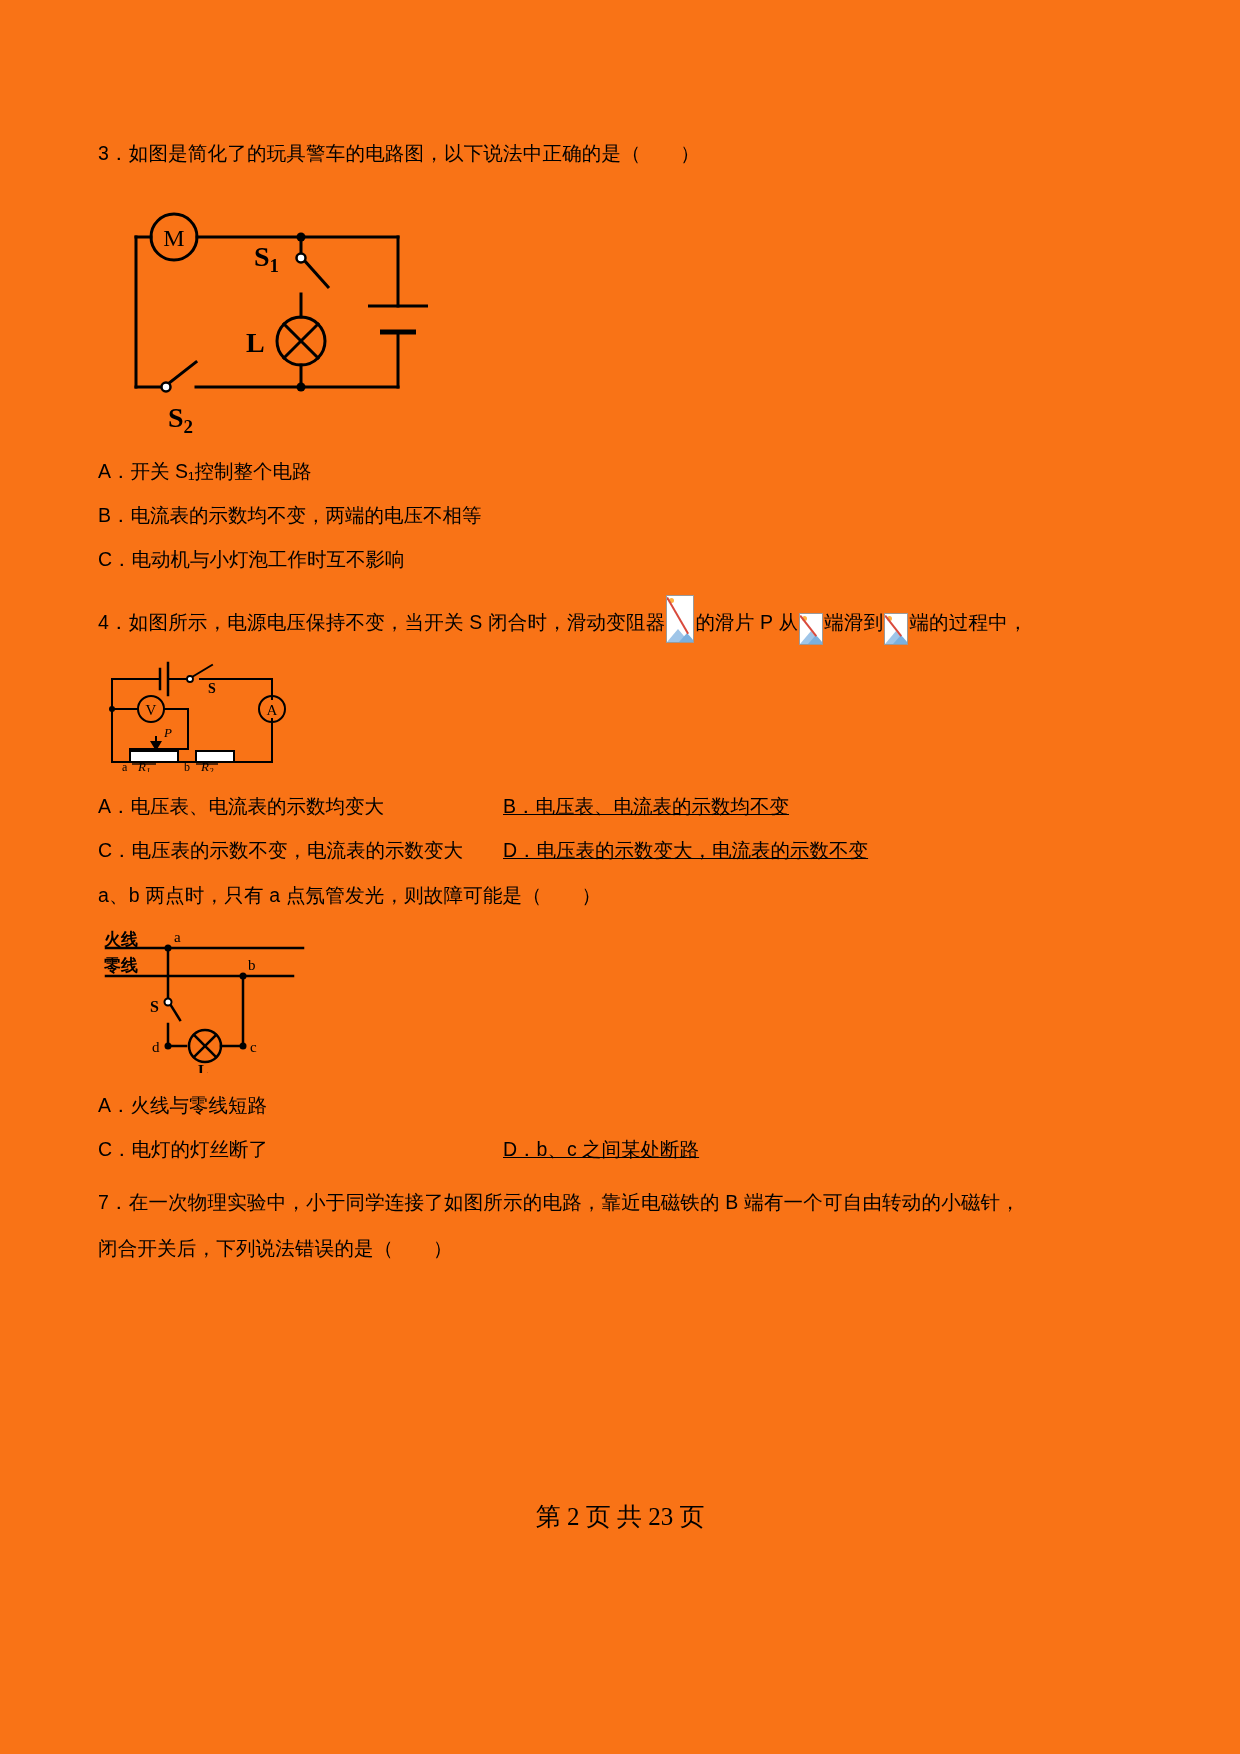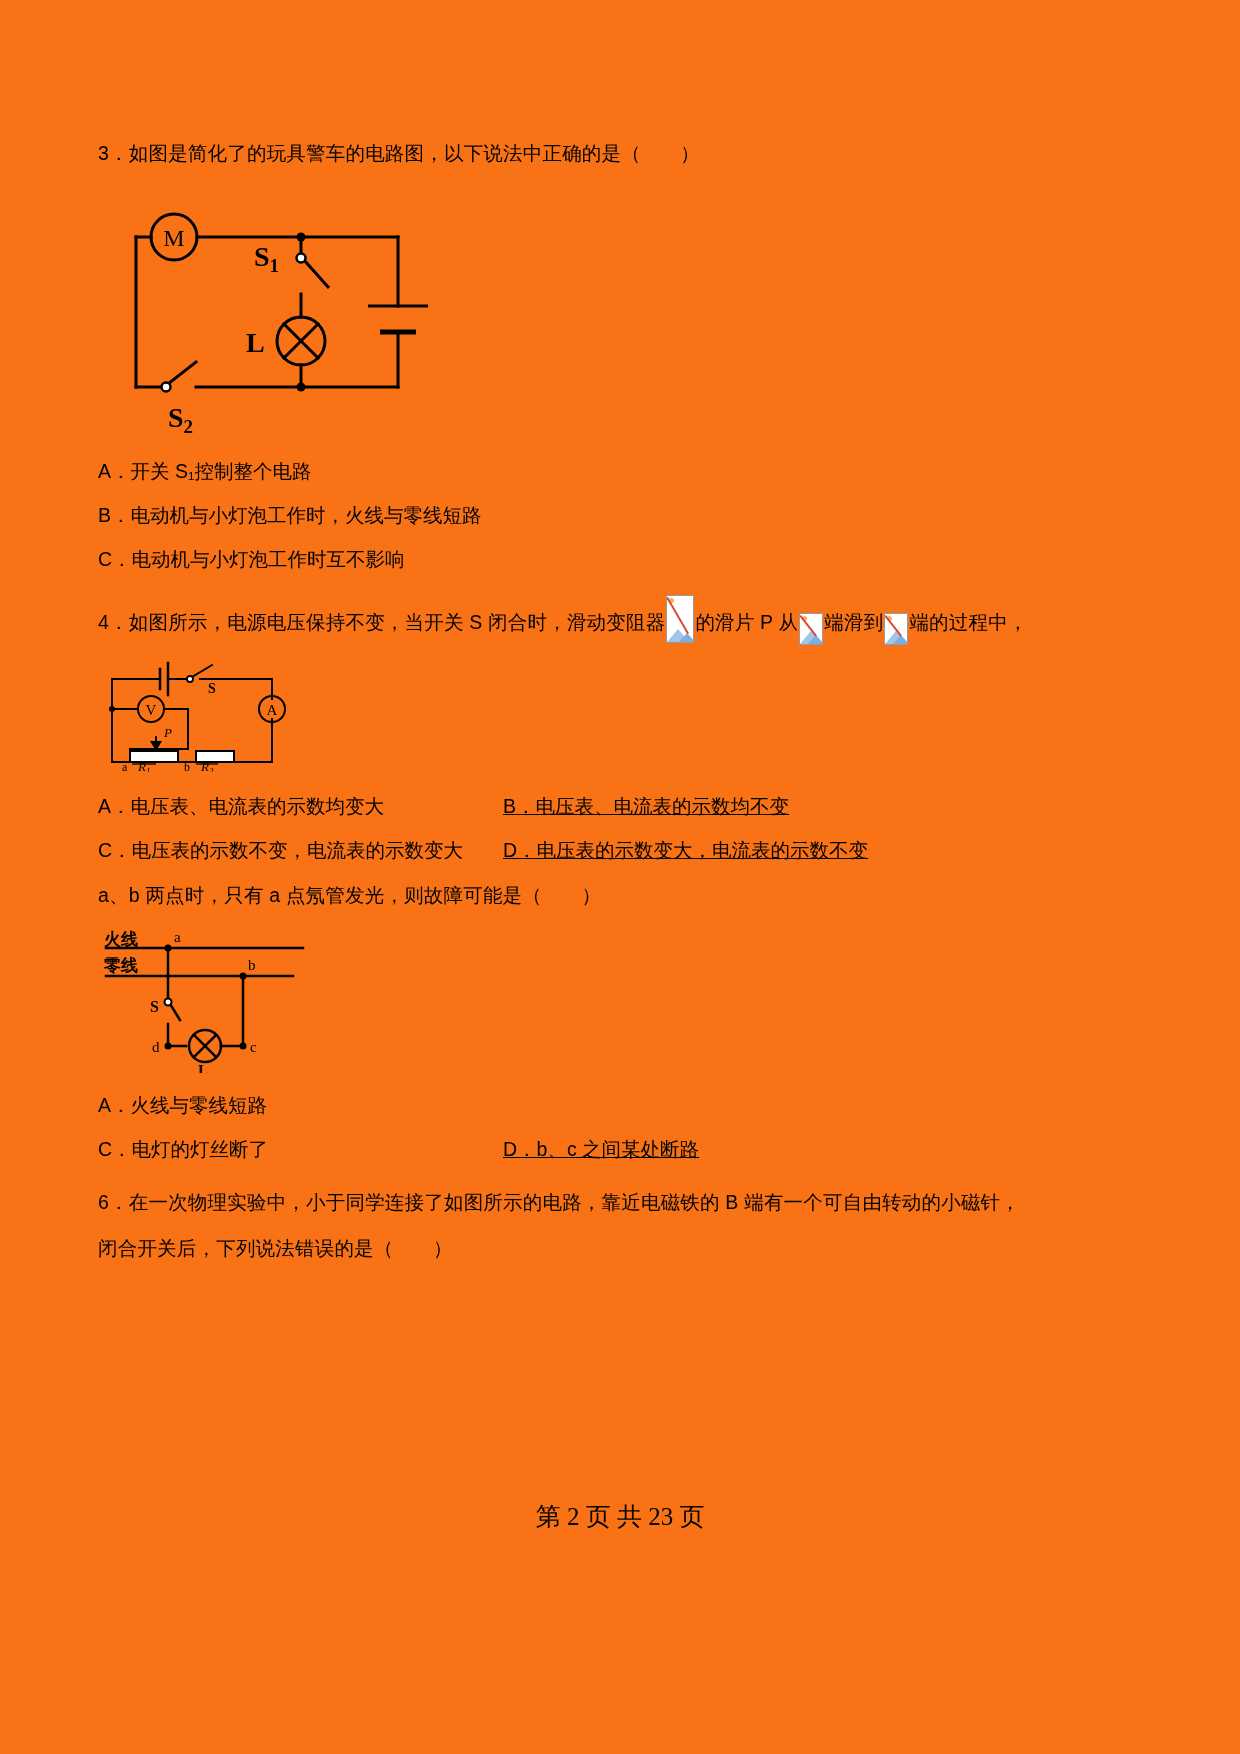--- a/index.html
+++ b/index.html
@@ -165,21 +165,21 @@
         <circle cx="60" cy="203" r="4.5" fill="#fff" stroke="#000" stroke-width="2.5"></circle>
 
         <text x="68" y="62" font-family="Liberation Serif, serif" font-size="24" text-anchor="middle" fill="#000">M</text>
         <text x="148" y="82" font-family="Liberation Serif, serif" font-size="28" font-weight="bold" fill="#000">S<tspan font-size="19" dy="6">1</tspan></text>
         <text x="140" y="168" font-family="Liberation Serif, serif" font-size="28" font-weight="bold" fill="#000">L</text>
         <text x="62" y="243" font-family="Liberation Serif, serif" font-size="28" font-weight="bold" fill="#000">S<tspan font-size="19" dy="6">2</tspan></text>
       </svg>
     </div>
 
     <div class="opt" style="margin-top:10px;">A．开关 S₁控制整个电路</div>
-    <div class="opt">B．电动机与小灯泡工作时，火线与零线短路</div>
+    <div class="opt">B．电流表的示数均不变，两端的电压不相等</div>
     <div class="opt">C．电动机与小灯泡工作时互不影响</div>
 
     <div class="qline" style="margin-top:14px;">
       <span>4．如图所示，电源电压保持不变，当开关 S 闭合时，滑动变阻器</span><span class="brokenimg tall"><span class="sun"></span><span class="mtn"></span><span class="mtn2"></span><span class="xline"></span></span><span>的滑片 P 从</span><span class="brokenimg"><span class="sun"></span><span class="mtn"></span><span class="mtn2"></span><span class="xline"></span></span><span>端滑到</span><span class="brokenimg"><span class="sun"></span><span class="mtn"></span><span class="mtn2"></span><span class="xline"></span></span><span>端的过程中，</span>
     </div>
 
     <div class="fig" style="margin-top:12px; margin-left:2px;">
       <svg width="280" height="115" viewBox="0 0 280 115">
         <g stroke="#000" stroke-width="2" fill="none" stroke-linecap="square">
 
@@ -292,20 +292,20 @@
     </div>
 
     <div class="opt-row" style="margin-top:10px;">
       <div class="c1">A．火线与零线短路</div>
     </div>
     <div class="opt-row">
       <div class="c1">C．电灯的灯丝断了</div>
       <div class="c2">D．b、c 之间某处断路</div>
     </div>
 
-    <div class="qline" style="margin-top:8px;">6．在一次物理实验中，小于同学连接了如图所示的电路，靠近电磁铁的 B 端有一个可自由转动的小磁针，</div>
+    <div class="qline" style="margin-top:8px;">7．在一次物理实验中，小于同学连接了如图所示的电路，靠近电磁铁的 B 端有一个可自由转动的小磁针，</div>
     <div class="qline">闭合开关后，下列说法错误的是（　　）</div>
 
   </div>
 
   <div class="footer">第 2 页 共 23 页</div>
 
 </div>
 
 </body></html>

